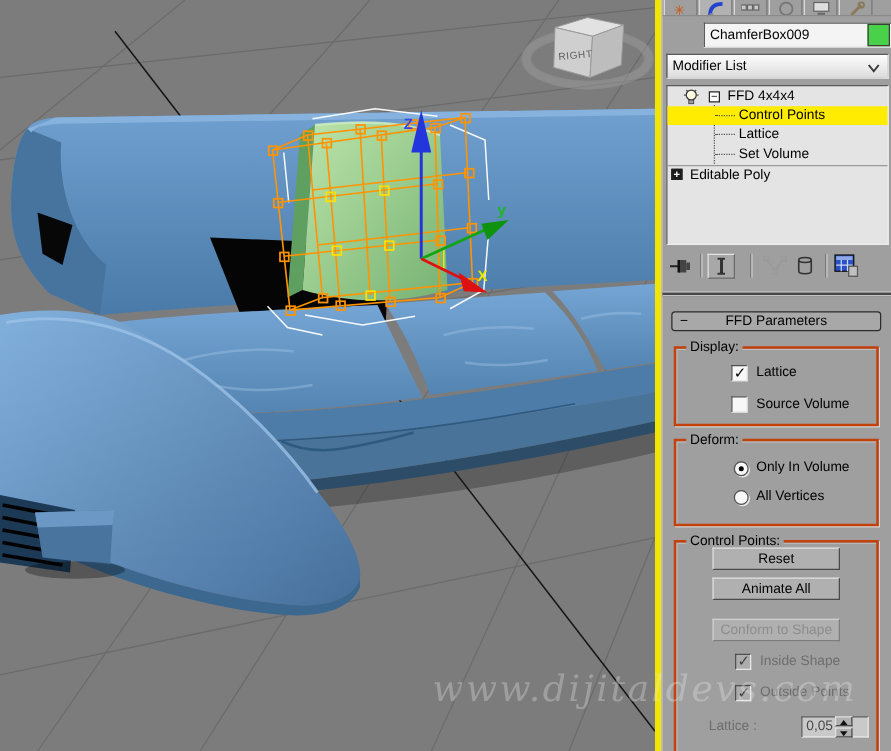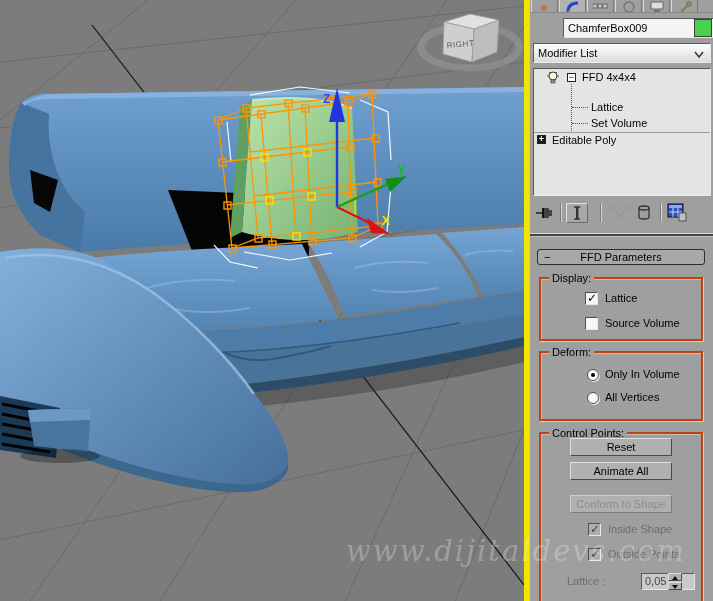--- a/index.html
+++ b/index.html
@@ -330,20 +330,24 @@
       <div class="srow" id="row-ffd" style="top:1px">
         <svg class="bulb" width="12" height="14">
           <circle cx="6" cy="5" r="4" fill="#fffbe0" stroke="#333"></circle>
           <rect x="4" y="9" width="4" height="3" fill="#999" stroke="#333" stroke-width="0.6"></rect>
           <path d="M0,5 L2,5 M10,5 L12,5 M2,1 L3,2 M10,1 L9,2" stroke="#555"></path>
         </svg>
         <span class="node-box">−</span>
         <span class="lbl">FFD 4x4x4</span>
       </div>
       <div class="tree-v"></div>
+      <div class="srow subrow" id="row-cp" style="top:16px">
+        <span class="tree-h"></span>
+        <span class="lbl">Control Points</span>
+      </div>
       <div class="srow subrow" style="top:31px">
         <span class="tree-h"></span>
         <span class="lbl">Lattice</span>
       </div>
       <div class="srow subrow" style="top:47px">
         <span class="tree-h"></span>
         <span class="lbl">Set Volume</span>
       </div>
       <span class="node-box" id="ep-box">+</span>
       <div class="srow" id="row-ep">

